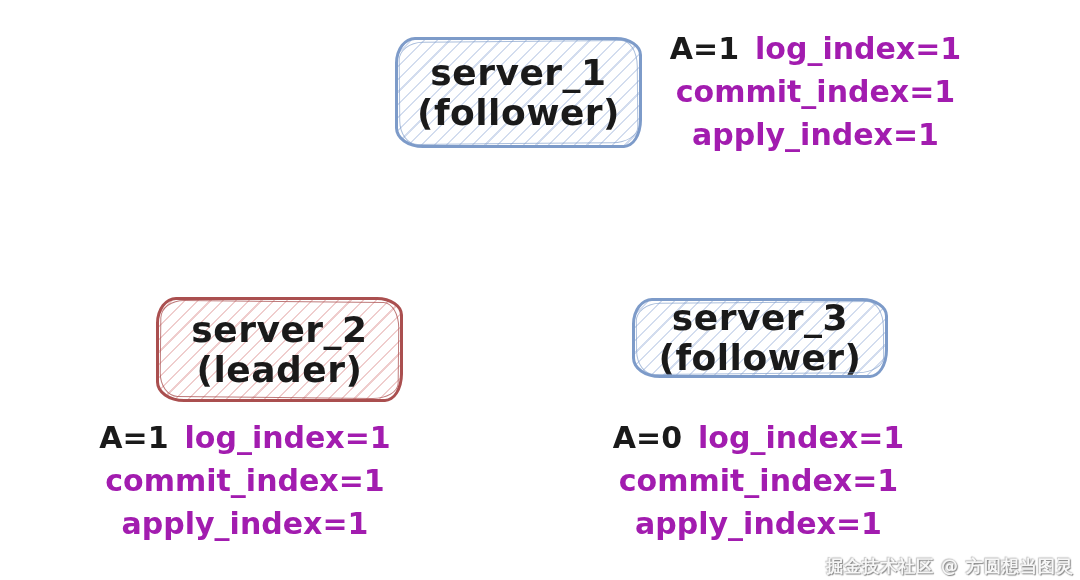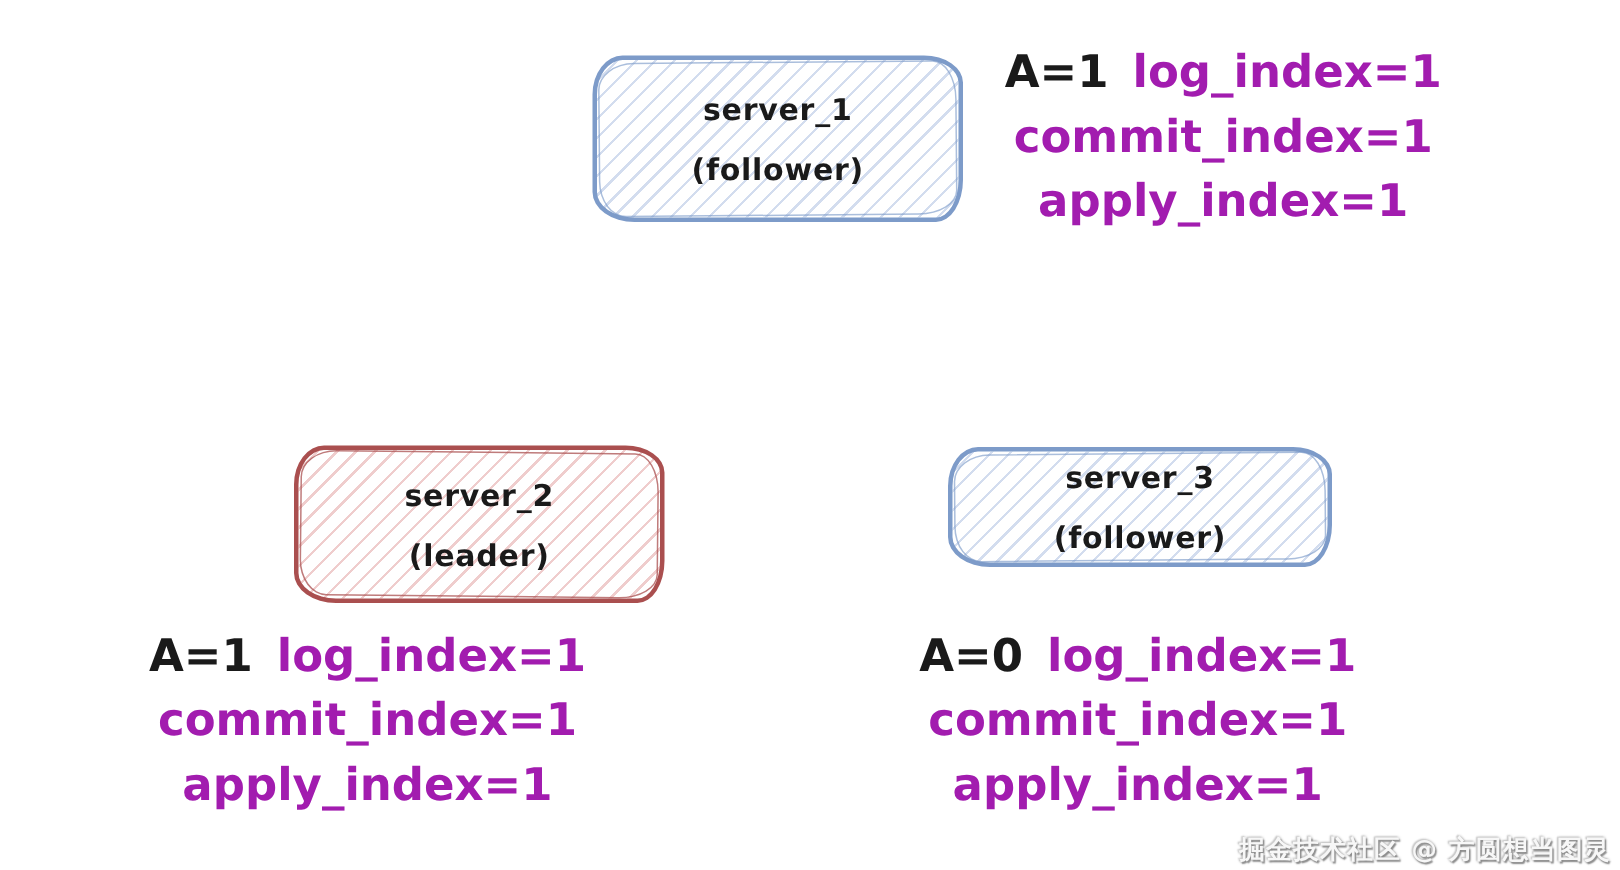--- a/index.html
+++ b/index.html
@@ -46,27 +46,27 @@
     border: 3px solid #aa4f4f;
     background-image: repeating-linear-gradient(135deg,
       rgba(216, 130, 130, 0.4) 0px, rgba(216, 130, 130, 0.4) 1.6px,
       transparent 1.6px, transparent 9px);
   }
   .server-box.leader::before {
     border: 1.8px solid rgba(170, 79, 79, 0.75);
     transform: rotate(0.6deg);
   }
   .server-name, .server-role {
-    font-size: 20px;
+    font-size: 36px;
     line-height: 40px;
     letter-spacing: 0.5px;
   }
 
   #box-s1 { left: 395px; top: 37px;  width: 247px; height: 111px; }
-  #box-s2 { left: 156px; top: 297px; width: 247px; height: 105px; margin-left: 40px; }
+  #box-s2 { left: 156px; top: 297px; width: 247px; height: 105px; }
   #box-s3 { left: 632px; top: 298px; width: 256px; height: 80px; }
 
   
   .state-block {
     position: absolute;
     text-align: center;
     font-weight: bold;
     font-size: 30px;
     line-height: 43px;
     white-space: nowrap;

